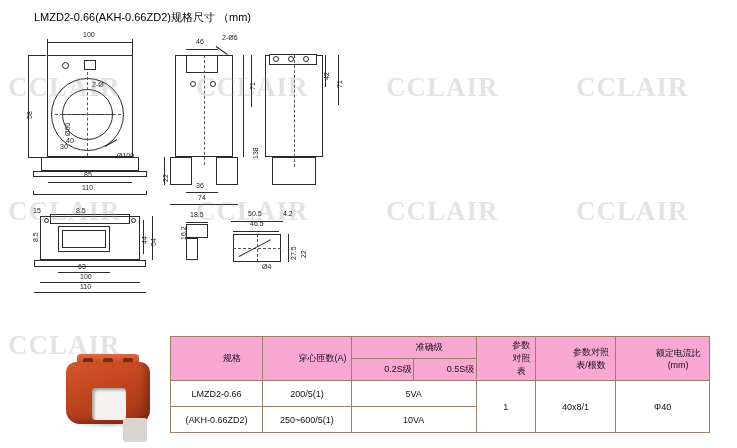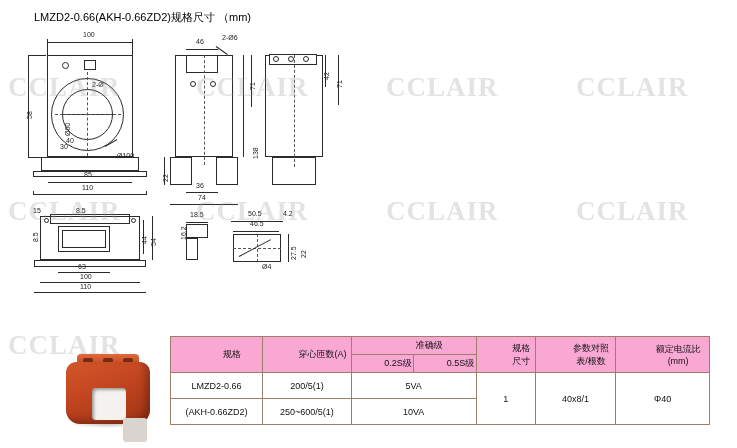--- a/index.html
+++ b/index.html
@@ -262,21 +262,21 @@
       </div>
     </div>
   </div>
 
   <table class="params">
     <thead>
       <tr class="th-h">
         <td rowspan="2" style="width:100px;">规格</td>
         <td rowspan="2" style="width:94px;">穿心匝数(A)</td>
         <td colspan="2" style="width:128px;">准确级</td>
-        <td rowspan="2" style="width:62px;">规格尺寸</td>
+        <td rowspan="2" style="width:62px;">参数对照表</td>
         <td rowspan="2" style="width:86px;">参数对照表/根数</td>
         <td rowspan="2" style="width:100px;">额定电流比(mm)</td>
       </tr>
       <tr class="th-h">
         <td style="width:64px;">0.2S级</td>
         <td style="width:64px;">0.5S级</td>
       </tr>
     </thead>
     <tbody>
       <tr class="row-h">

